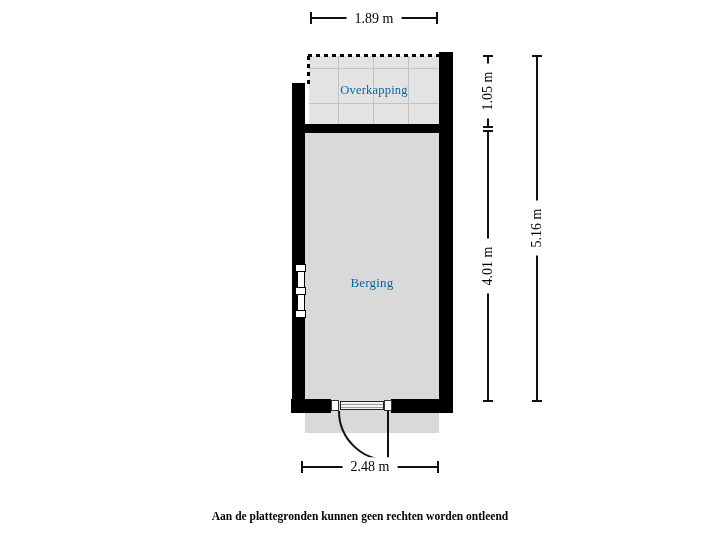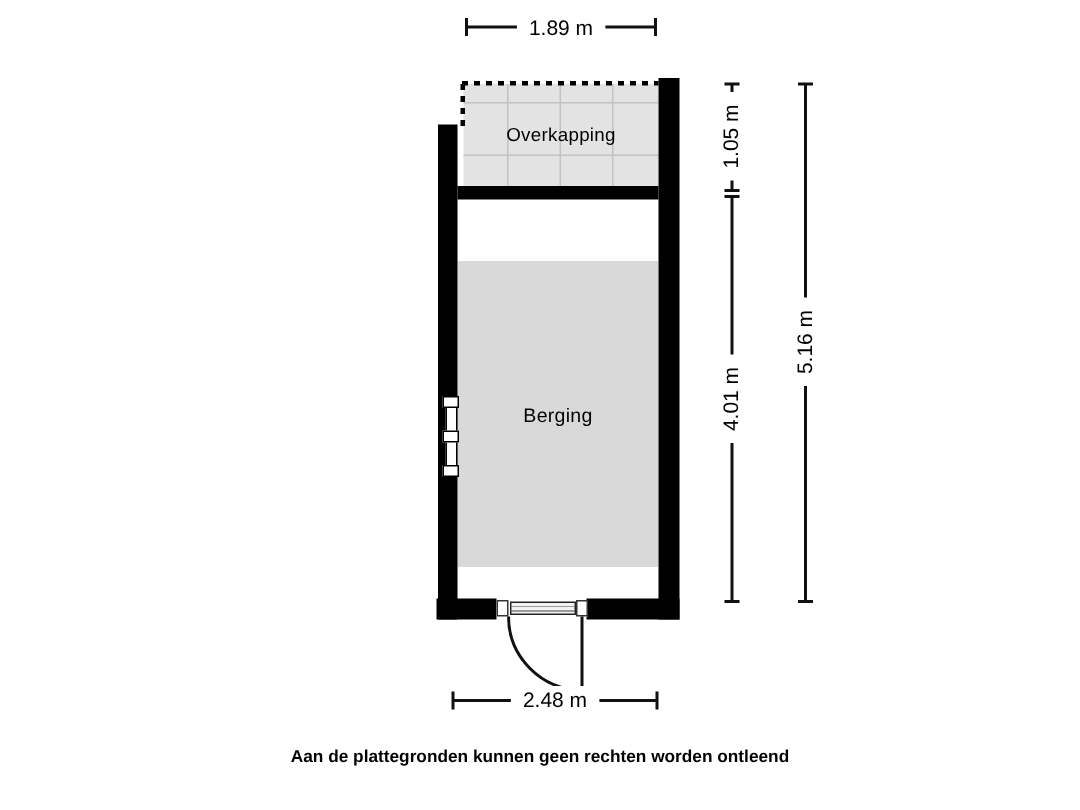--- a/index.html
+++ b/index.html
@@ -3,43 +3,43 @@
 <meta charset="utf-8">
 <style>
   :root{
     --wall:#000000; --room-fill:#d9d9d9; --overkapping-fill:#e3e3e3;
     --grid-line:#c2c2c2; --dimension-line:#111111; --label-bg:#ffffff;
     --label-text:#000000; --background:#ffffff;
   }
   *{box-sizing:border-box; margin:0; padding:0;}
   html,body{background:var(--background);}
   body{font-family:"Liberation Sans", sans-serif;}
-  .stage{position:relative; width:720px; height:540px; background:var(--background); overflow:hidden;}
+  .stage{position:relative; width:720px; height:540px; background:var(--background); overflow:hidden;font-family:Liberation Serif, serif;}
   .wall{position:absolute; background:var(--wall);}
   .room{position:absolute; display:flex; align-items:center; justify-content:center;}
-  .room-label{font-size:12.5px; color:#000000; letter-spacing:.2px;}
+  .room-label{font-size:12.5px; color:#0369a1; letter-spacing:.2px;}
   .gridline{position:absolute; background:var(--grid-line);}
   .dash-h{position:absolute; background:repeating-linear-gradient(90deg, var(--wall) 0 4px, transparent 4px 8px);}
   .dash-v{position:absolute; background:repeating-linear-gradient(180deg, var(--wall) 0 4px, transparent 4px 8px);}
   .dimline-h{position:absolute; height:2px; background:var(--dimension-line);}
   .dimline-v{position:absolute; width:2px; background:var(--dimension-line);}
   .tick-v{position:absolute; width:2px; height:12px; background:var(--dimension-line);}
   .cap-h{position:absolute; width:10px; height:2px; background:var(--dimension-line);}
   .dim-label{position:absolute; background:var(--label-bg); color:var(--label-text);
     font-size:14px; line-height:1.25; padding:1px 8px; border-radius:9px;
     transform:translate(-50%,-50%); white-space:nowrap; z-index:5;}
   .dim-label.v{transform:translate(-50%,-50%) rotate(-90deg);}
   .window-strip{position:absolute; background:#fff; border:1px solid #000;}
   .window-sq{position:absolute; background:#fff; border:1px solid #000;}
   .door-jamb{position:absolute; background:#fff; border:1px solid #333;}
   .door-bar{position:absolute; border:1px solid #222;
     background:repeating-linear-gradient(180deg, #f2f2f2 0 2px, #9a9a9a 2px 3px);}
   .svg-overlay{position:absolute; left:0; top:0; pointer-events:none;}
   .footer{position:absolute; left:0; right:0; text-align:center; color:#000;
-    font-size:11.5px; font-weight:700; line-height:1.32;}
+    font-size:11.5px; font-weight:700; line-height:1.32;margin-top:11px;}
 </style>
 </head>
 <body>
 
 <div class="stage">
 
   <div class="dimline-h" style="left:311px; top:17px; width:126px;"></div>
   <div class="tick-v" style="left:310px; top:12px;"></div>
   <div class="tick-v" style="left:436px; top:12px;"></div>
   <div class="dim-label" style="left:374px; top:19px;">1.89 m</div>
@@ -48,21 +48,21 @@
     <div class="gridline" style="left:29px; top:0; width:1px; height:100%;"></div>
     <div class="gridline" style="left:64px; top:0; width:1px; height:100%;"></div>
     <div class="gridline" style="left:99px; top:0; width:1px; height:100%;"></div>
     <div class="gridline" style="left:0; top:12px; width:100%; height:1px;"></div>
     <div class="gridline" style="left:0; top:47px; width:100%; height:1px;"></div>
     <span class="room-label" style="position:relative; z-index:2;">Overkapping</span>
   </div>
   <div class="dash-h" style="left:308px; top:54px; width:131px; height:3px;"></div>
   <div class="dash-v" style="left:307px; top:56px; width:3px; height:28px;"></div>
 
-  <div class="room" style="left:305px; top:133px; width:134px; height:204px; background:var(--room-fill);margin-top:41px;">
+  <div class="room" style="left:305px; top:133px; width:134px; height:300px; background:var(--room-fill);">
     <span class="room-label" style="font-size:13px;">Berging</span>
   </div>
 
   <div class="wall" style="left:292px; top:83px; width:13px; height:330px;"></div>
   <div class="wall" style="left:439px; top:52px; width:14px; height:361px;"></div>
   <div class="wall" style="left:305px; top:124px; width:134px; height:9px;"></div>
   <div class="wall" style="left:291px; top:399px; width:40px; height:14px;"></div>
   <div class="wall" style="left:391px; top:399px; width:62px; height:14px;"></div>
 
   <div class="window-strip" style="left:297px; top:265px; width:8px; height:52px;"></div>

